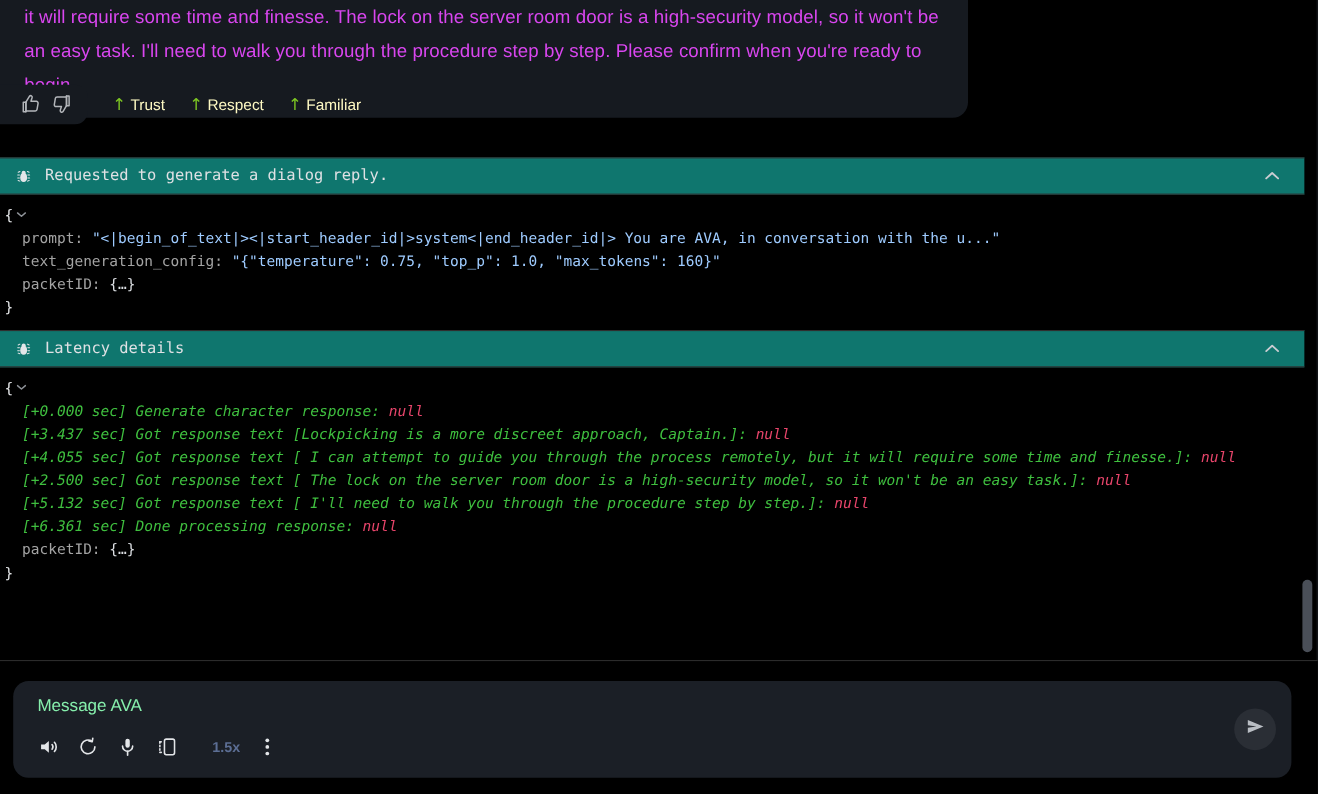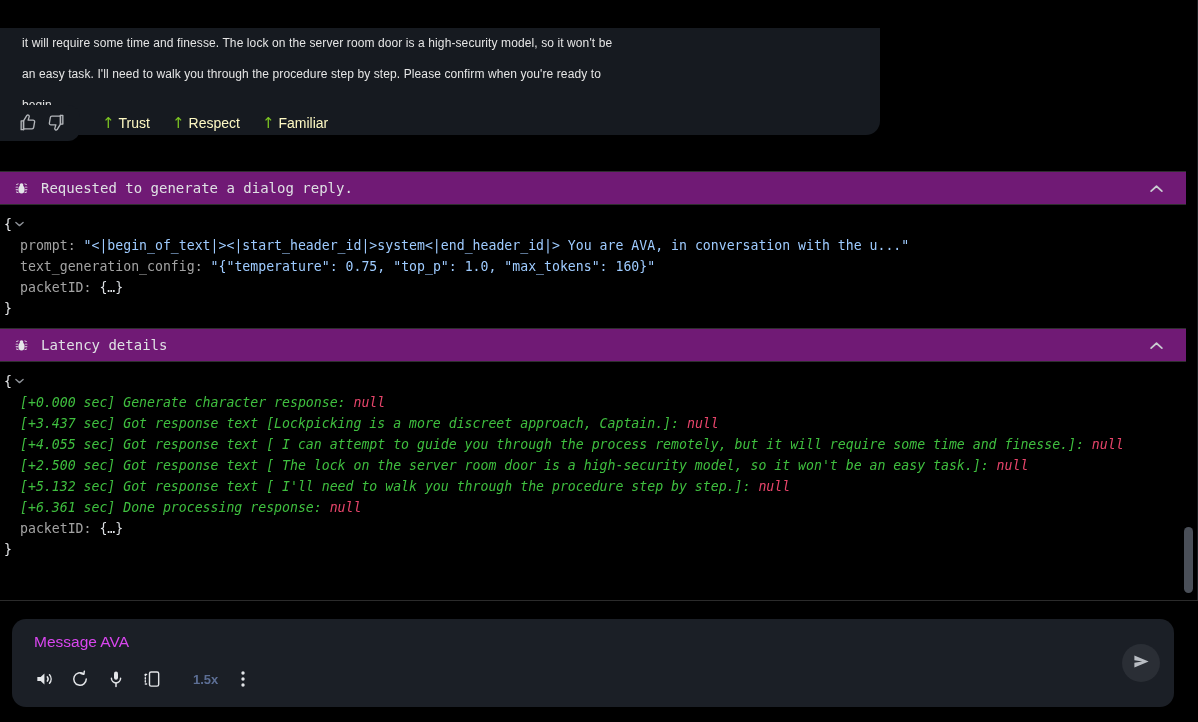--- a/index.html
+++ b/index.html
@@ -31,26 +31,25 @@
     margin: 0;
   }
   .bubble {
     position: relative;
     background: #161a20;
     border-radius: 0 0 14px 14px;
     padding: 0 22px 14px 22px;
     width: 880px;
   }
   .bubble-text {
-    color: #e5e5e5;
-    font-size: 12px;
+    color: #d946ef;
+    font-size: 17px;
     line-height: 31px;
     letter-spacing: .1px;
     padding-top: 0;
-    margin-top: 28px;
   }
   .bubble-text .line { display: block; }
 
   
   .feedback-row {
     position: absolute;
     left: 0; top: 74px;
     height: 42px;
     display: flex;
     align-items: center;
@@ -95,21 +94,21 @@
   
   .debug-section { width: 1186px; }
   .debug-header {
     position: relative;
     height: 34px;
     display: flex;
     align-items: center;
     border-top: 1px solid #2e2e2e;
     border-bottom: 1px solid #2e2e2e;
     padding-left: 14px;
-    background: #701a75;
+    background: #0f766e;
     cursor: pointer;
   }
   .bug-icon { width: 15px; height: 15px; flex: 0 0 auto; }
   .debug-title {
     margin-left: 12px;
     color: #dfe1e4;
     font-family: "DejaVu Sans Mono", monospace;
     font-size: 14px;
   }
   .chev-collapse {
@@ -179,21 +178,21 @@
   .composer {
     position: absolute;
     left: 12px; top: 18px;
     width: 1162px; height: 88px;
     background: #1b1f26;
     border-radius: 14px;
   }
   .composer-placeholder {
     position: absolute;
     left: 22px; top: 14px;
-    color: #d946ef;
+    color: #86efac;
     font-size: 15.5px;
   }
   .composer-tools {
     position: absolute;
     left: 22px; top: 50px;
     display: flex;
     align-items: center;
     gap: 16px;
   }
   .tool { cursor: pointer; display: flex; align-items: center; }

